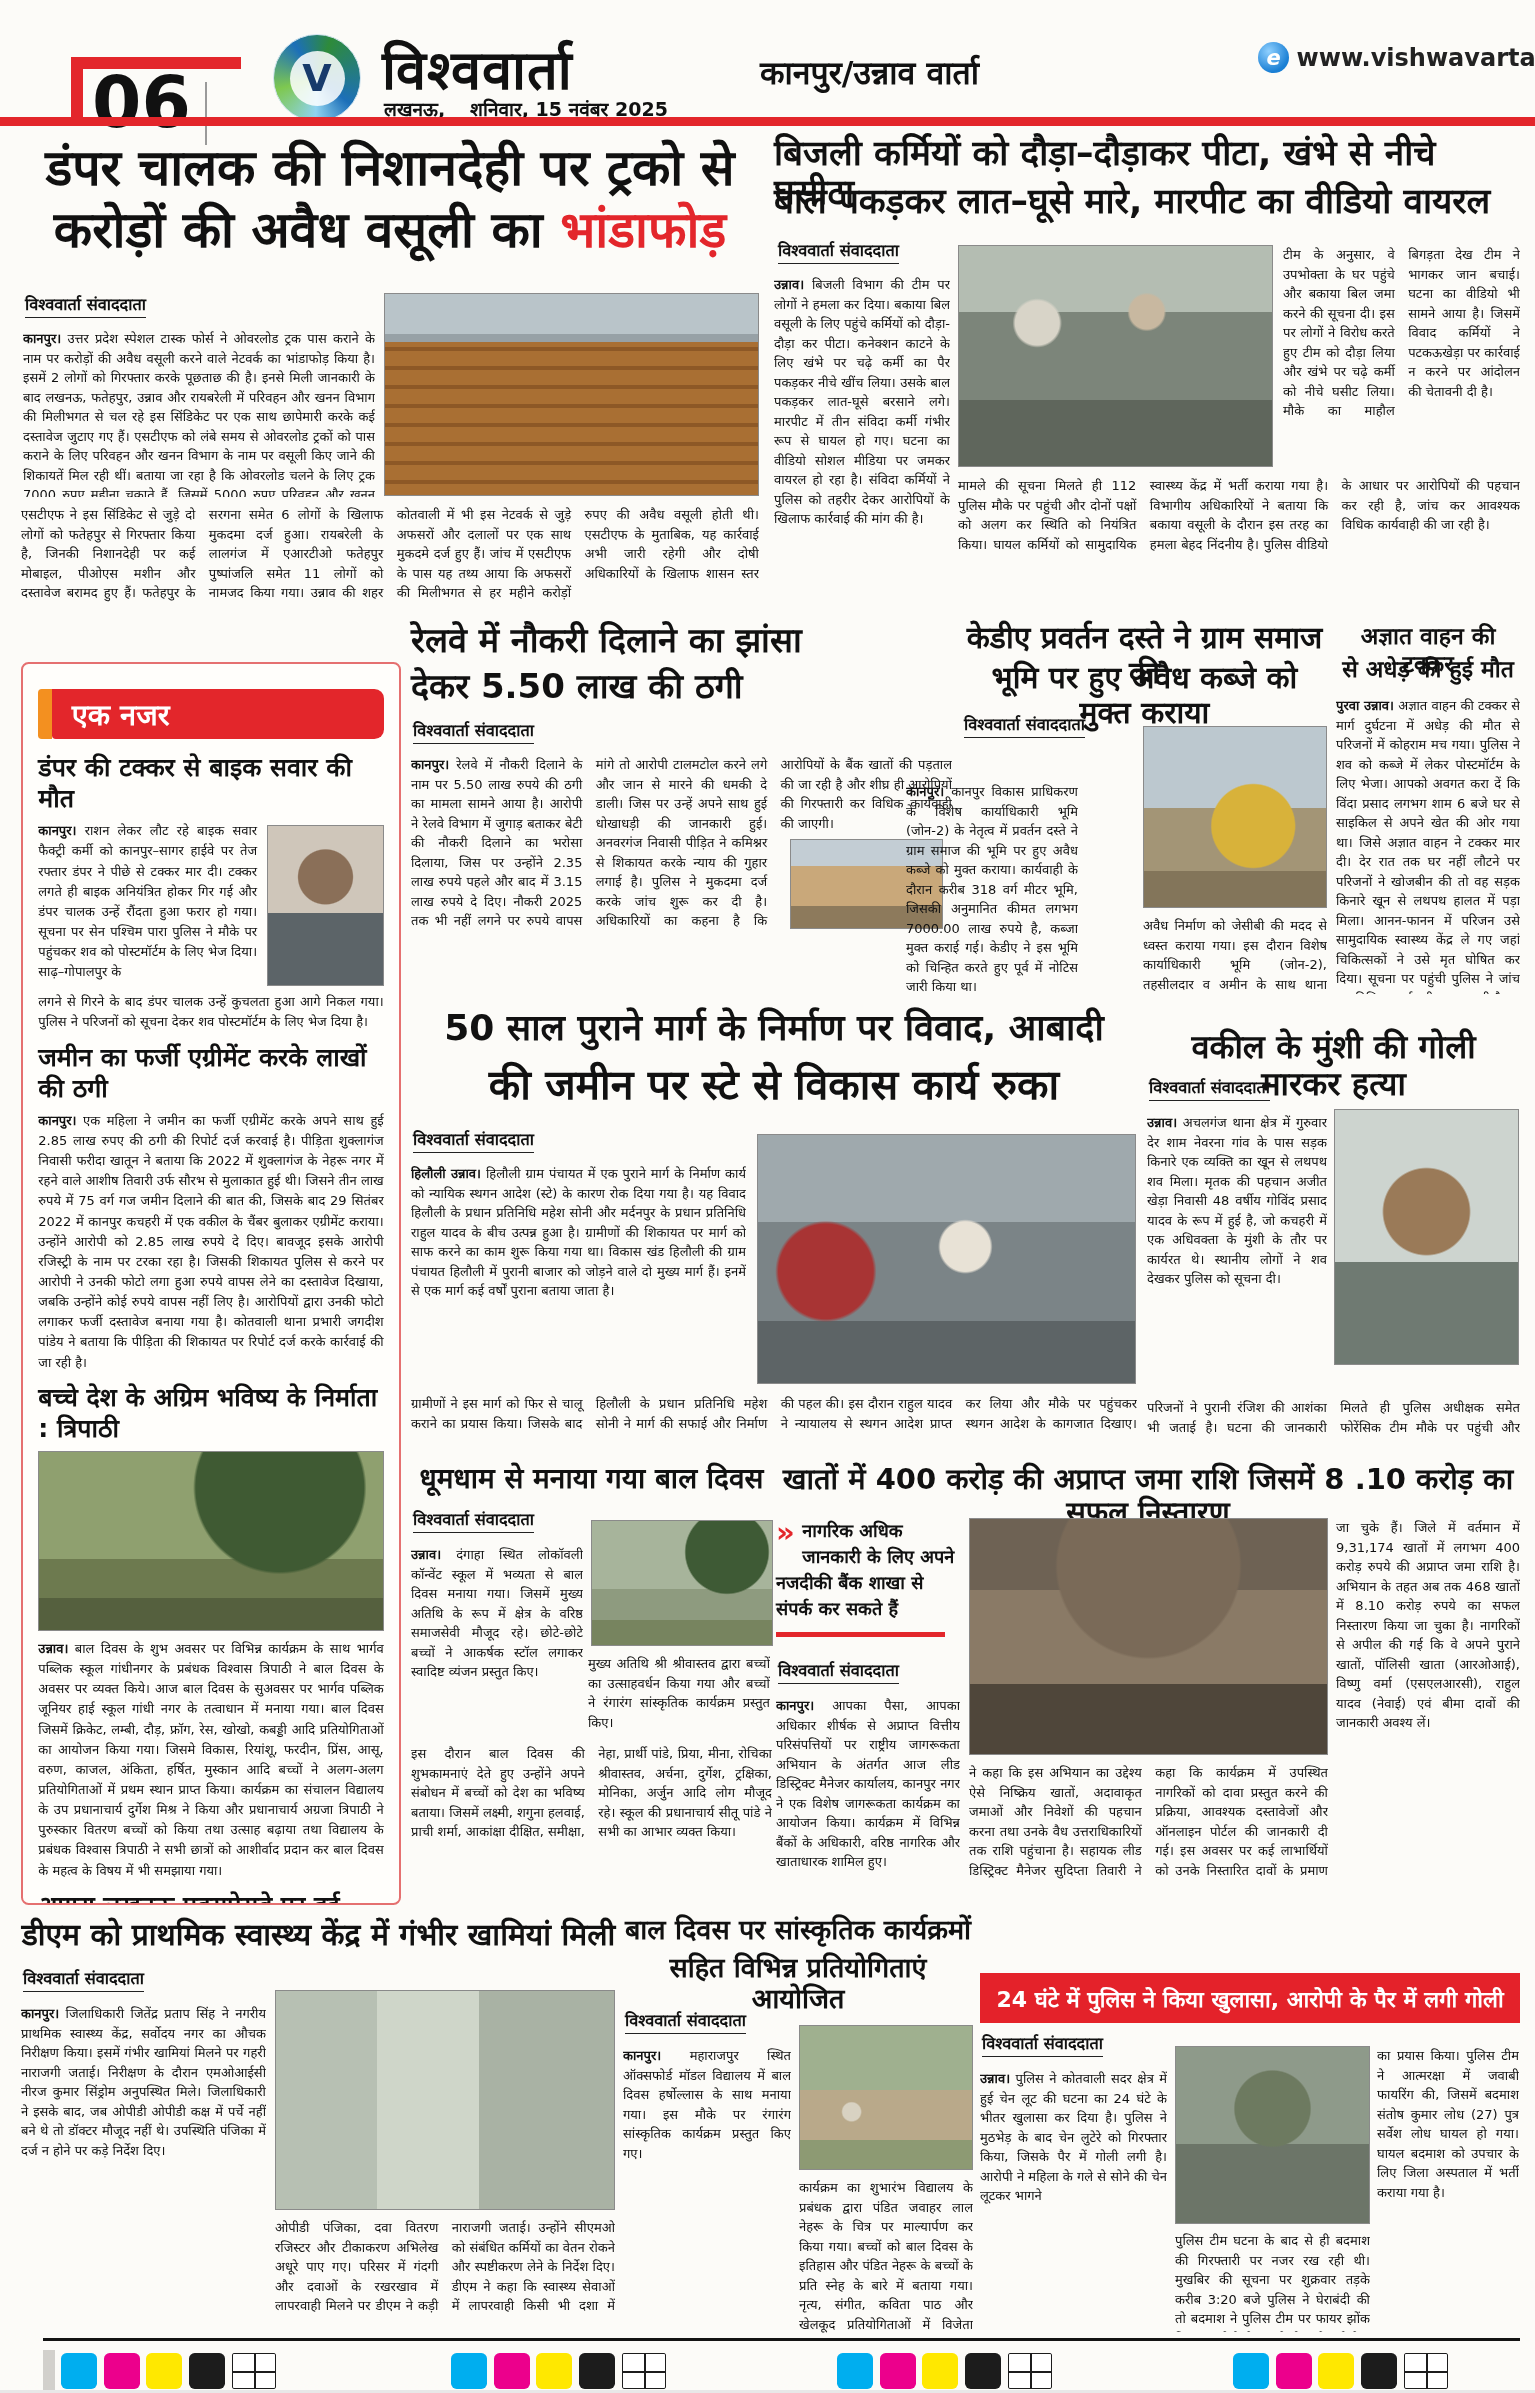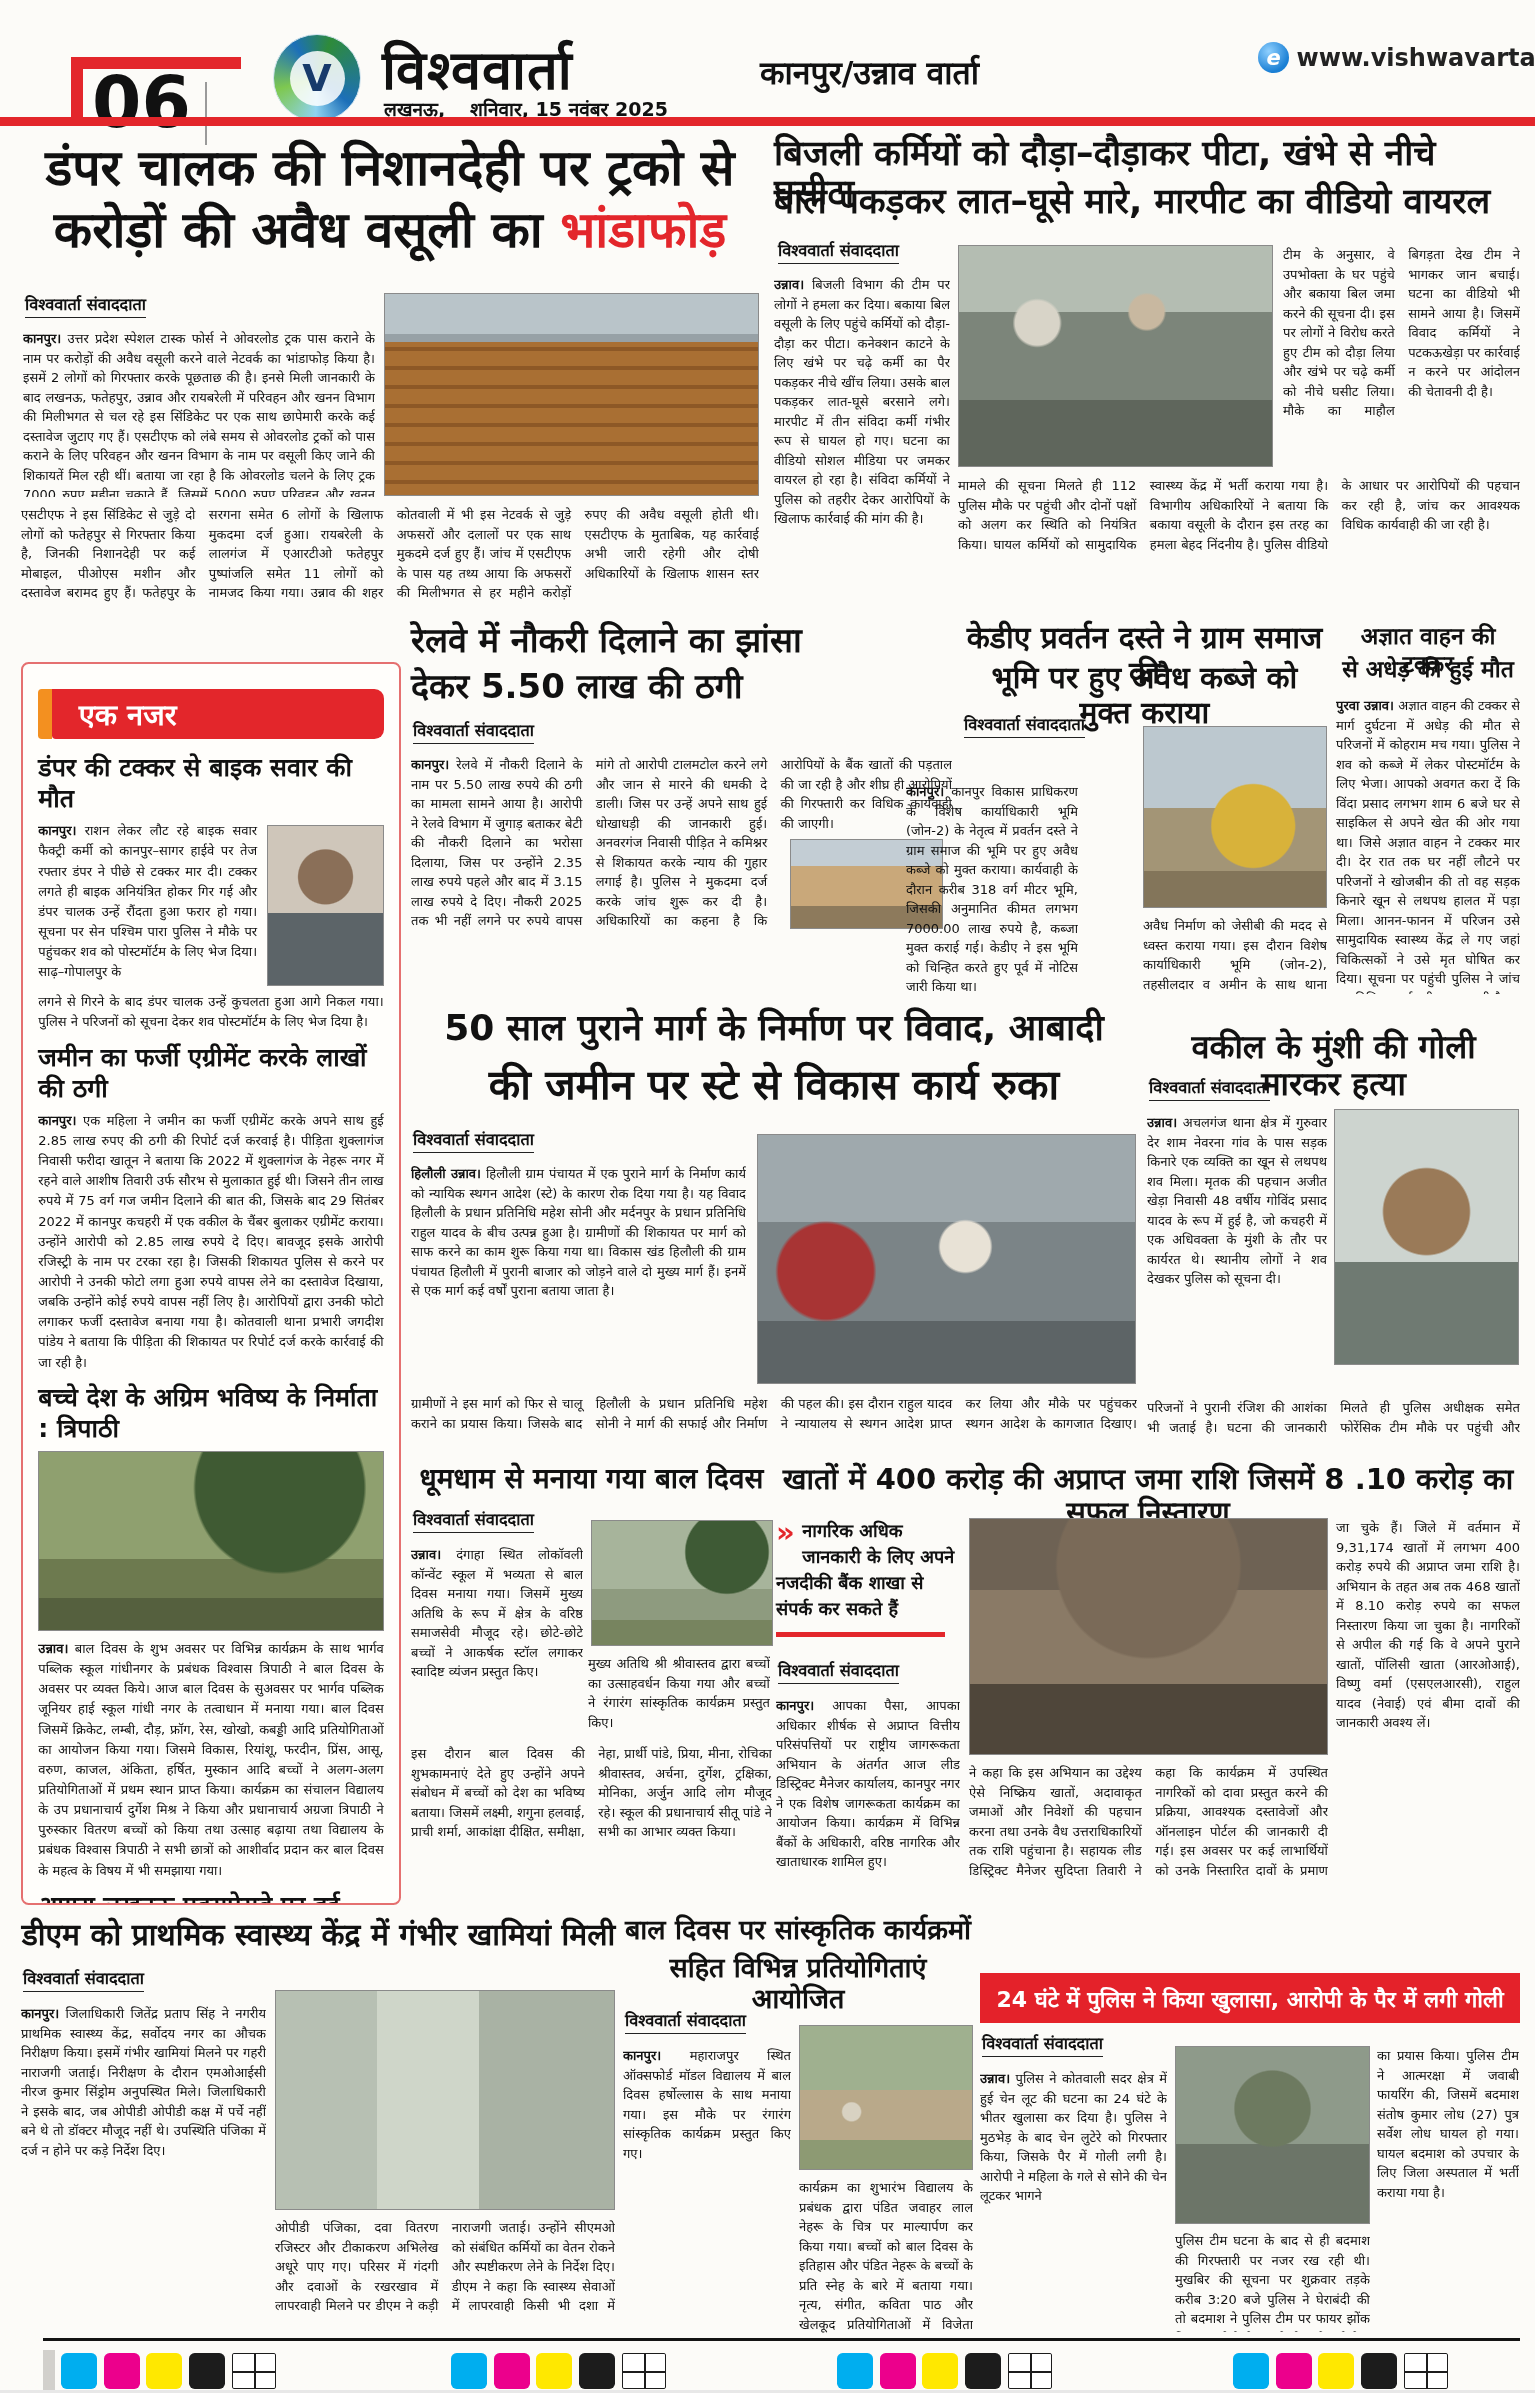--- a/index.html
+++ b/index.html
@@ -48,21 +48,21 @@
   .ph-portrait2{background:radial-gradient(circle at 50% 40%,#9a7a58 0 24%,transparent 25%),linear-gradient(180deg,#cdd4cf 0 60%,#6f7a72 60%);}
   .ph-school{background:radial-gradient(circle at 75% 25%,#3e5a35 0 25%,transparent 26%),linear-gradient(180deg,#a7b49b 0 55%,#8e9b7f 55% 80%,#77845f 80%);}
   .ph-indoor{background:radial-gradient(circle at 50% 20%,#7a6a58 0 35%,transparent 36%),linear-gradient(180deg,#6e6254 0 30%,#8a7a66 30% 70%,#4f463a 70%);}
   .ph-health{background:linear-gradient(90deg,#b7c0b3 0 30%,#cfd6c9 30% 60%,#a9b2a4 60%),linear-gradient(180deg,transparent 0 60%,#6d7568 60%);}
   .ph-ground{background:radial-gradient(circle at 30% 60%,#d8d2c2 0 6%,transparent 7%),linear-gradient(180deg,#9fb08f 0 45%,#b9a98a 45% 80%,#8d9a73 80%);}
   .ph-police{background:radial-gradient(circle at 50% 35%,#6d7a60 0 25%,transparent 26%),linear-gradient(180deg,#8e9a8a 0 55%,#6c7568 55%);}
   
   #eknajar{border:2.9px solid var(--box_border);border-radius:7.6px;background:#fffefb;padding:19px 15.3px;overflow:hidden;}
   .en-bar{display:flex;align-items:stretch;height:50px;margin:5.7px 0 13.4px 0;}
   .en-orange{width:13.4px;background:var(--orange);border-radius:3.8px 0 0 3.8px;}
-  .en-red{flex:1;background:var(--accent_red);border-radius:0 9.6px 9.6px 3.8px;display:flex;align-items:center;padding-left:27px;color:#fff;font-size:29px;font-weight:bold;}
+  .en-red{flex:1;background:var(--accent_red);border-radius:0 9.6px 9.6px 3.8px;display:flex;align-items:center;padding-left:20px;color:#fff;font-size:29px;font-weight:bold;}
   .en-h{font-size:25px;font-weight:bold;line-height:1.25;margin:9.6px 0 6.7px 0;}
   .en-body{font-size:13px;line-height:1.55;text-align:justify;}
   .en-portrait{float:right;width:117px;height:161px;margin:3.8px 0 5.7px 9.6px;}
   .en-groupphoto{width:100%;height:180px;margin:1.9px 0 7.6px 0;}
   
   .quote{font-size:18px;font-weight:bold;line-height:1.45;}
   .qmark{color:var(--accent_red);font-size:29px;font-weight:bold;float:left;margin-right:7.6px;line-height:1;}
   .qrule{height:4.8px;background:var(--accent_red);margin-top:9.6px;width:92%;}
   
   .banner{background:var(--banner_red);color:#fff;font-weight:bold;font-size:22px;display:flex;align-items:center;justify-content:center;}

